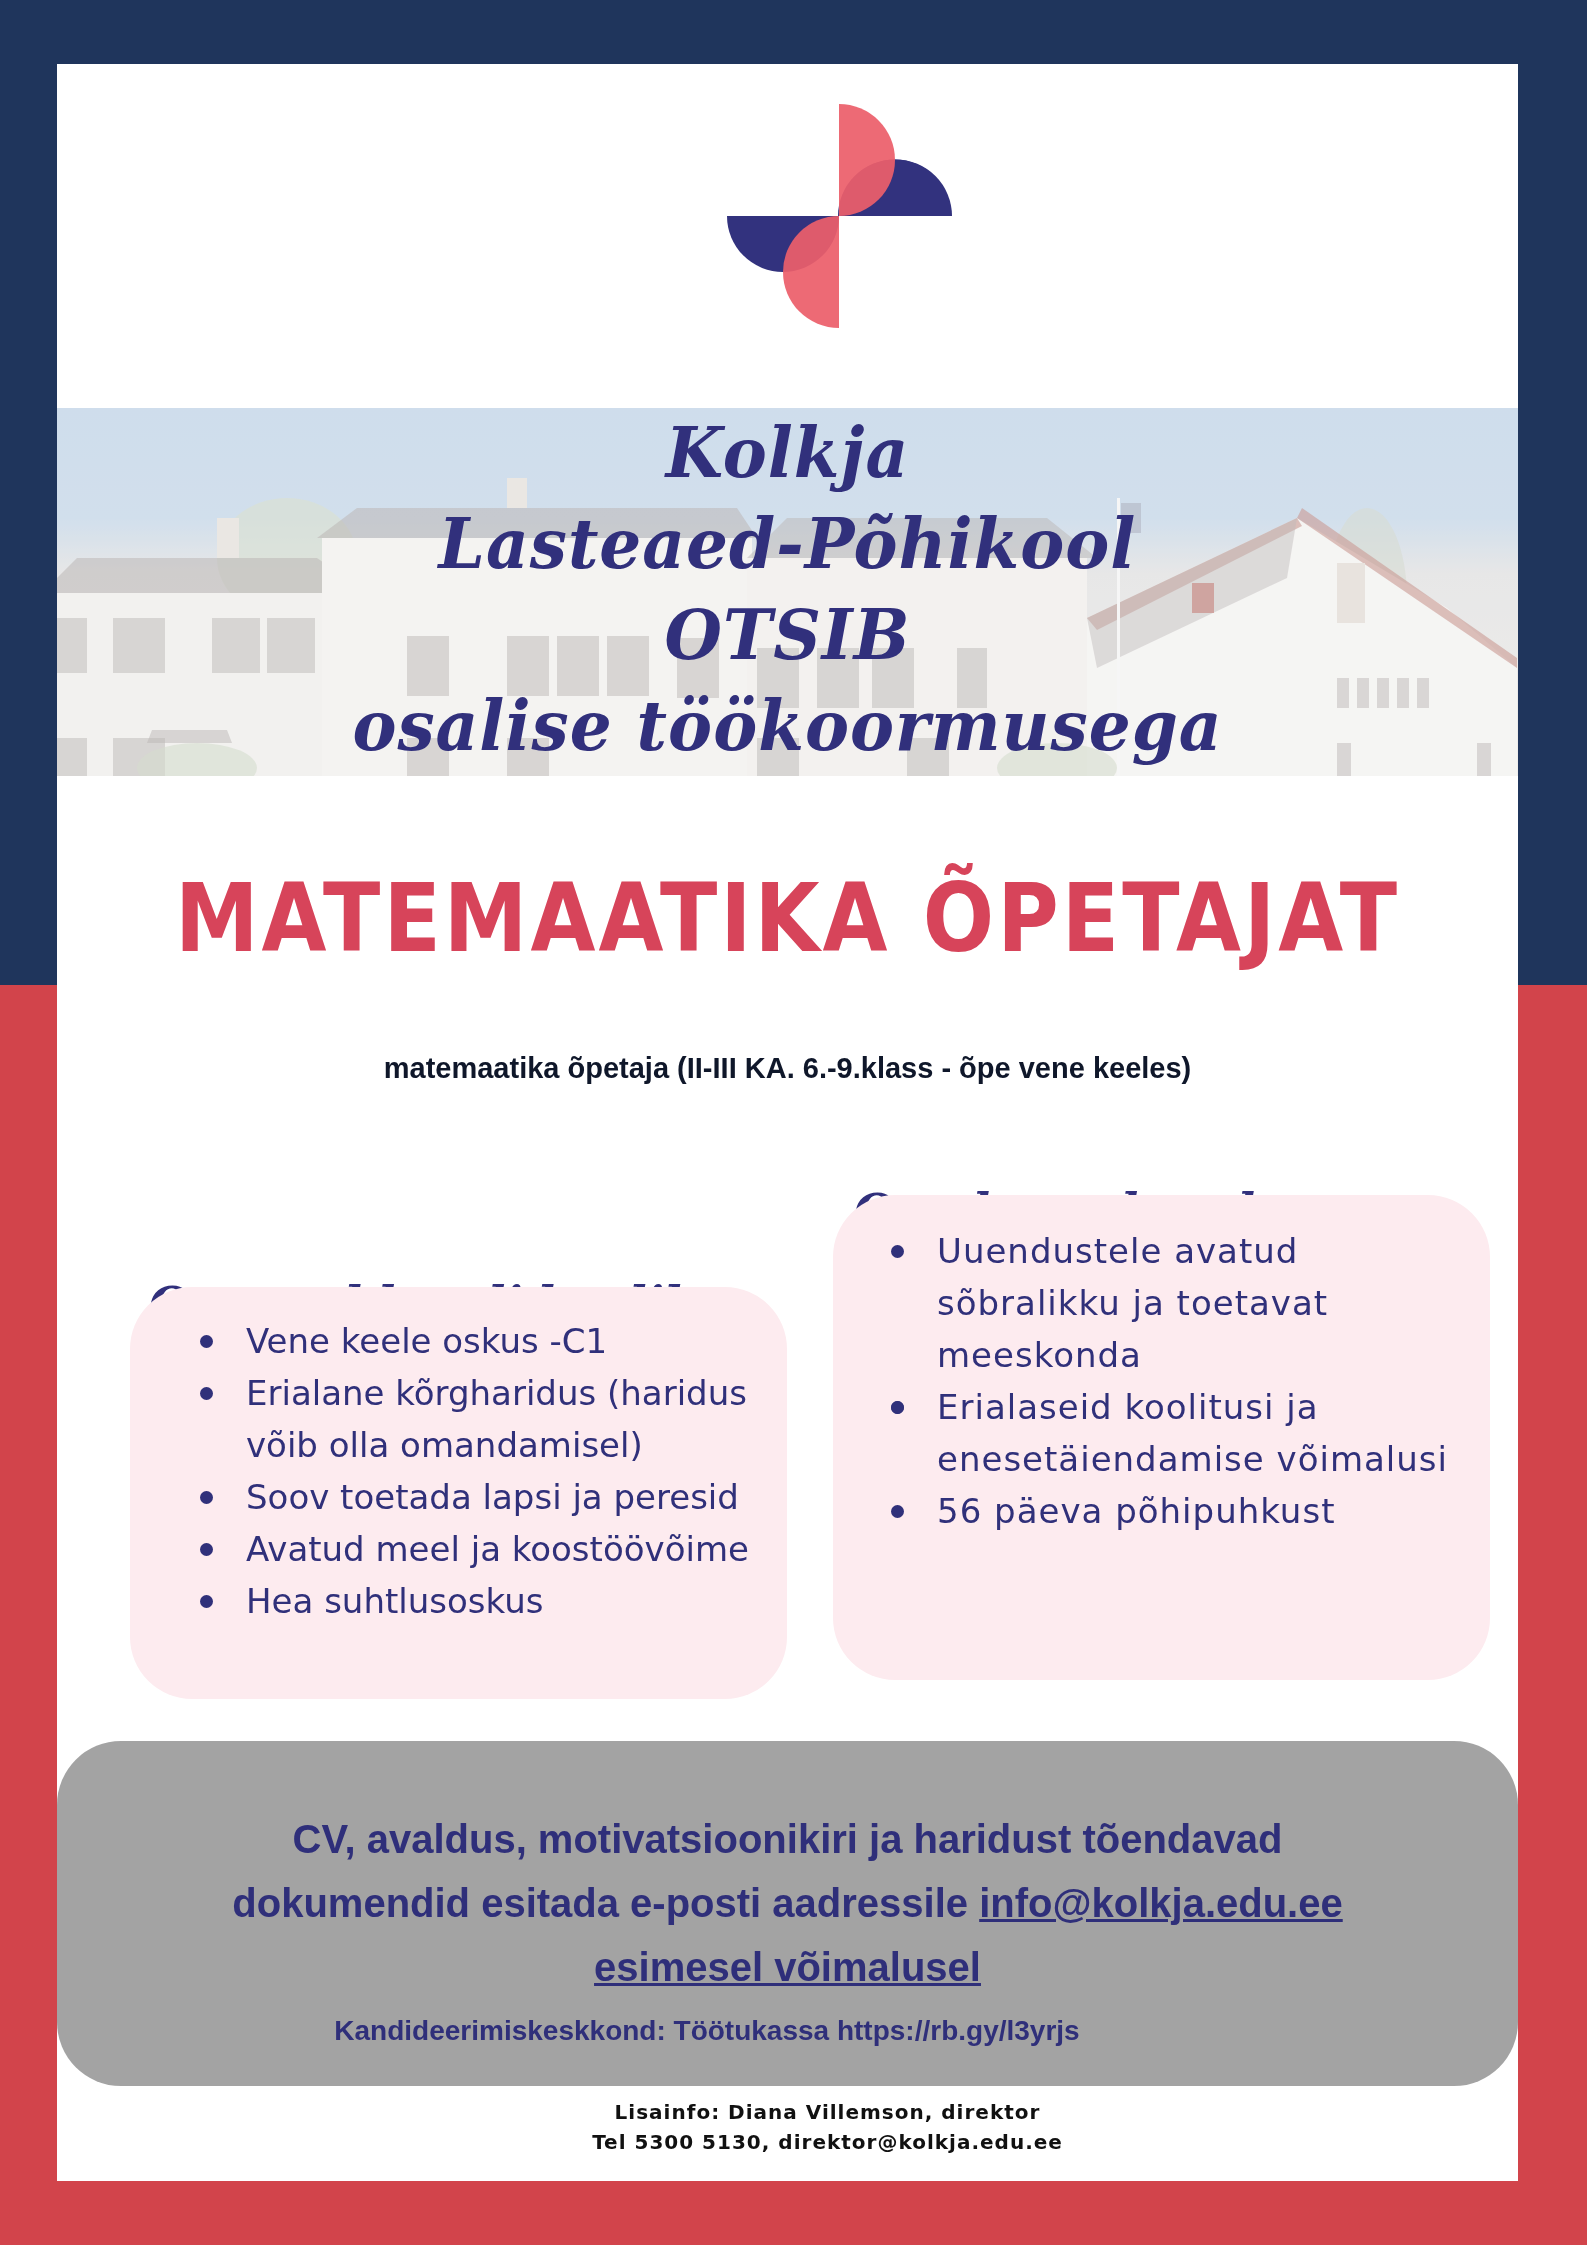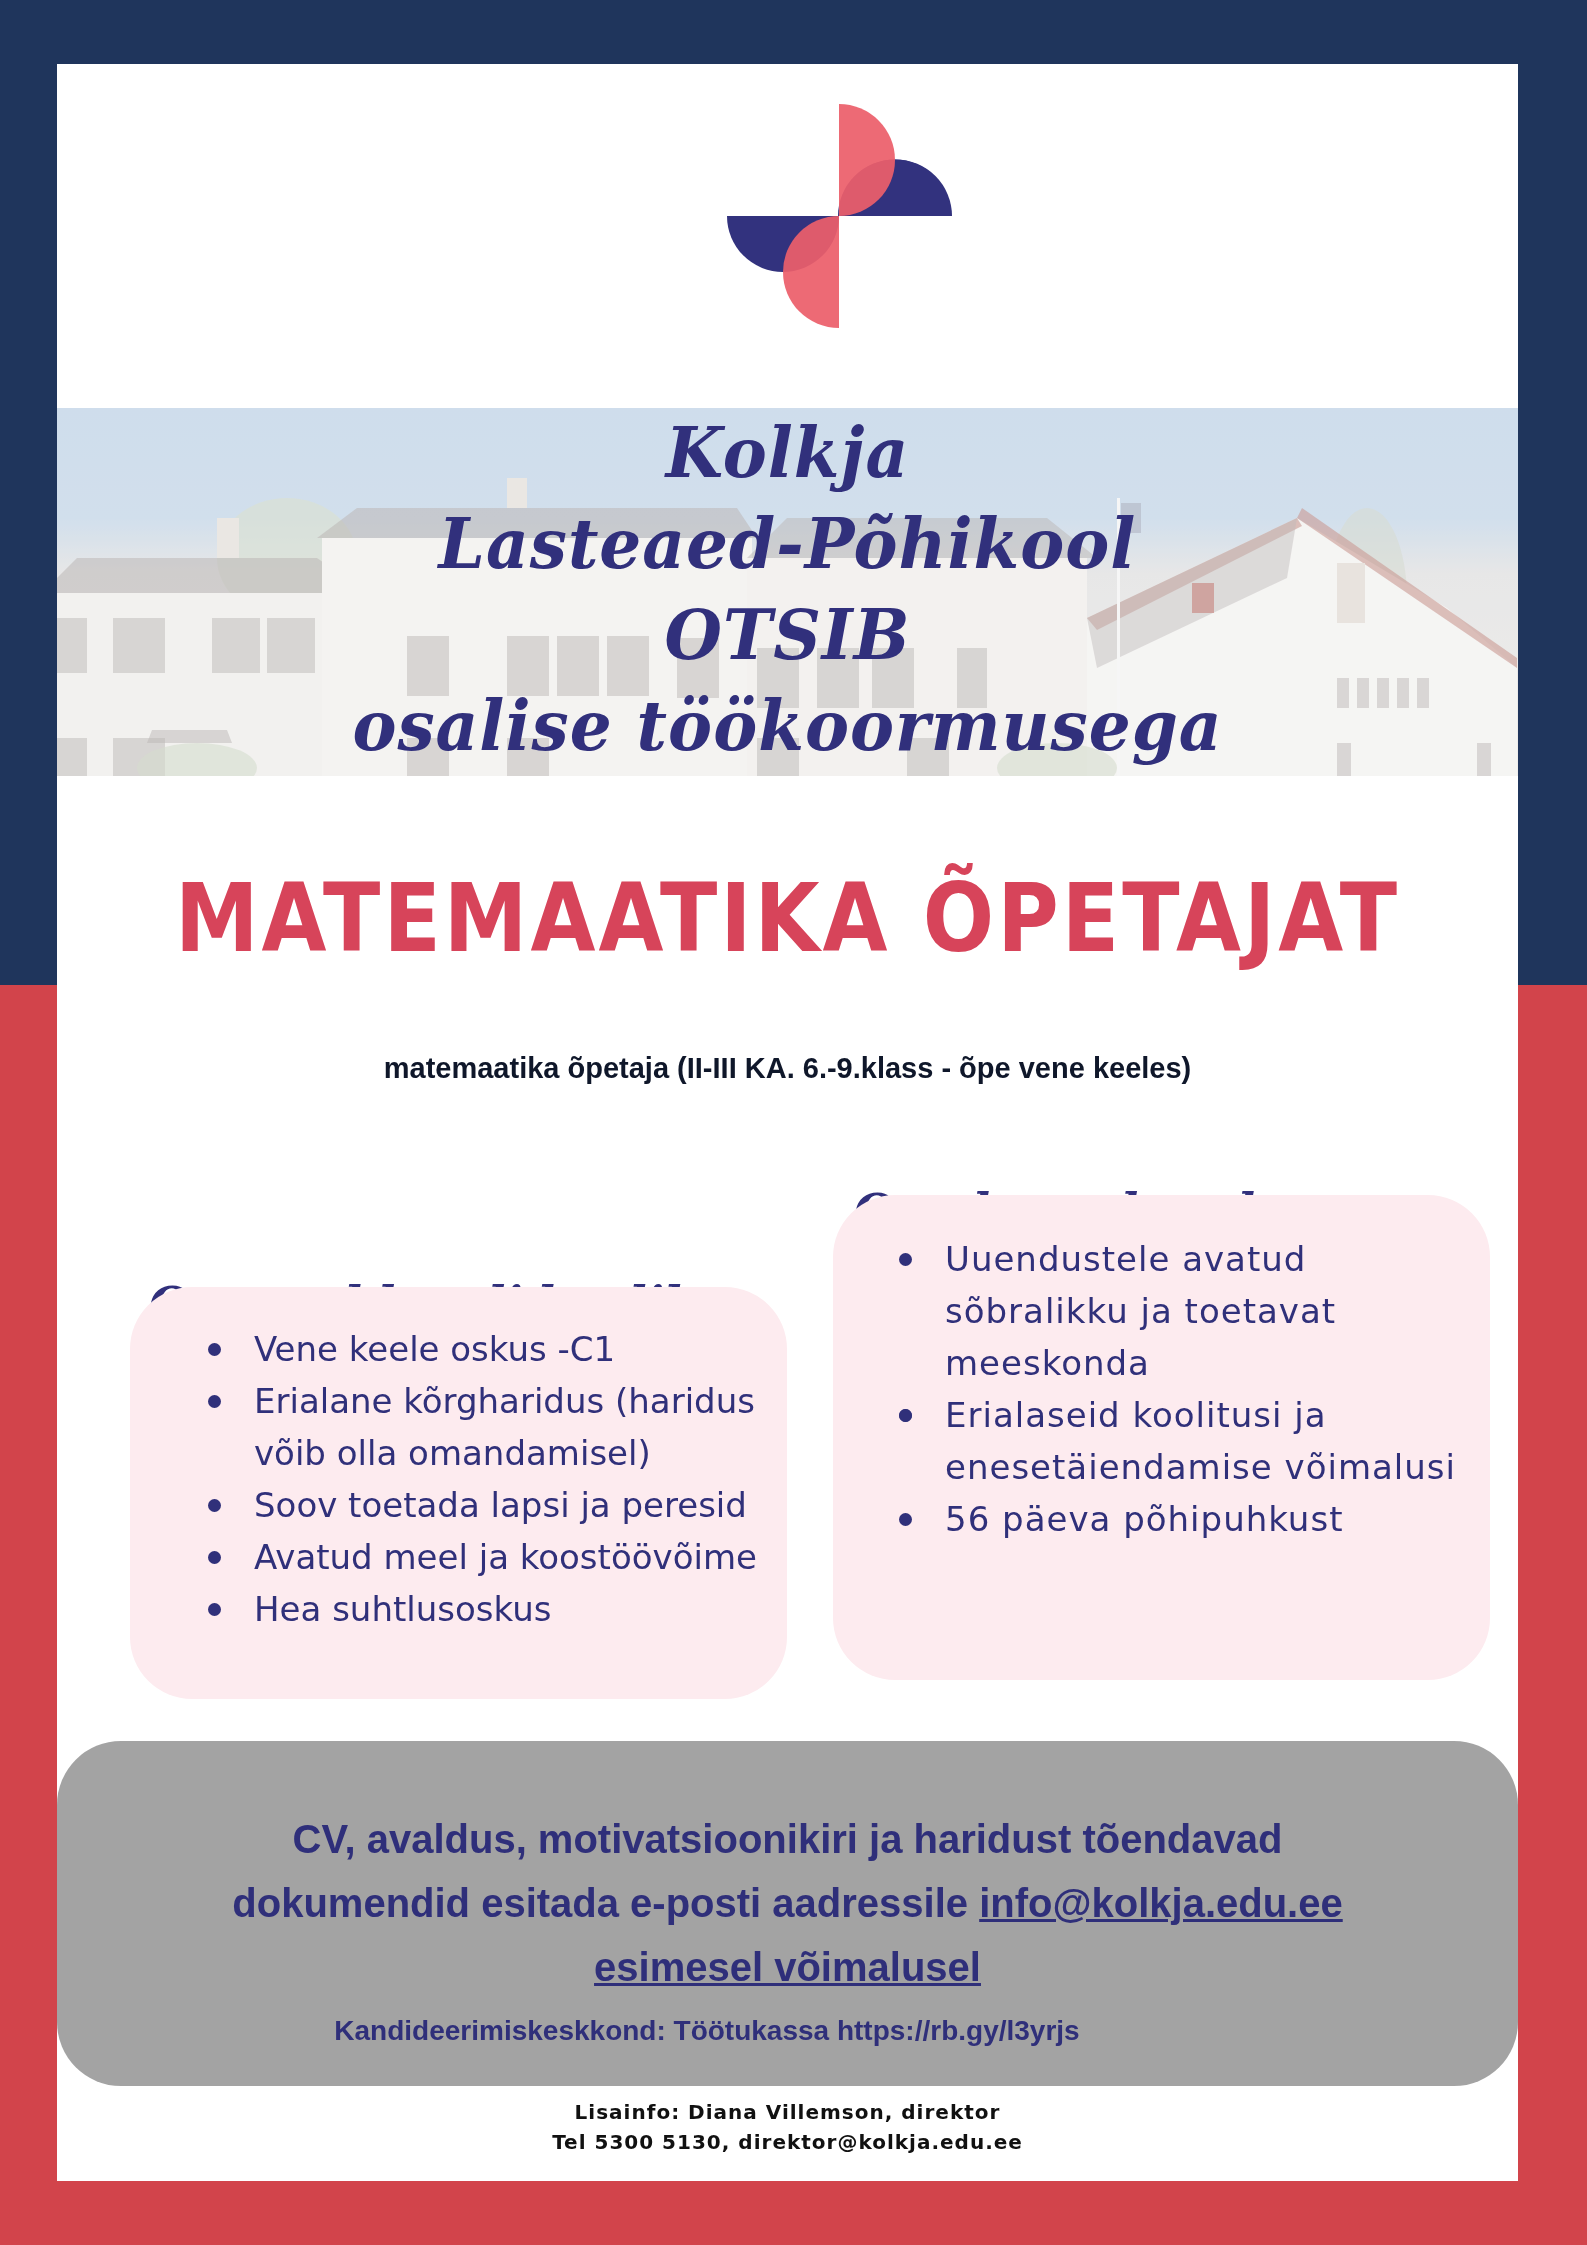--- a/index.html
+++ b/index.html
@@ -69,21 +69,21 @@
     white-space: nowrap;
   }
   .heading-left { left: 92px; top: 1213px; }
   .heading-right { left: 797px; top: 1120px; }
   .pink-box {
     position: absolute; background: #fdebef; border-radius: 62px;
   }
   .box-left { left: 73px; top: 1223px; width: 657px; height: 412px; }
   .box-right { left: 776px; top: 1131px; width: 657px; height: 485px; }
   .bullet-list {
-    list-style: none; margin: 16px; padding: 0;
+    list-style: none; margin: 8px; padding: 0;
     font-family: "DejaVu Sans", sans-serif;
     font-size: 34px; line-height: 52px; color: #30307a;
   }
   .box-left .bullet-list { position: absolute; left: 62px; top: 20px; width: 560px; }
   .box-right .bullet-list { position: absolute; left: 50px; top: 22px; width: 590px; letter-spacing: 1px; }
   .bullet-list li { position: relative; padding-left: 46px; }
   .bullet-list li .dot {
     position: absolute; left: 0; top: 20px; width: 13px; height: 13px;
     border-radius: 50%; background: #30307a;
   }
@@ -98,21 +98,21 @@
   }
   .apply-text a { color: #2f2f7a; text-decoration: underline; text-decoration-thickness: 3px; }
   .apply-portal {
     position: absolute; left: 0; top: 274px; width: 1300px; text-align: center;
     font-family: "Liberation Sans", sans-serif; font-weight: bold;
     font-size: 28px; color: #2f2f7a;
   }
   .footer {
     position: absolute; left: 0; top: 2033px; width: 1461px; text-align: center;
     font-family: "DejaVu Sans", sans-serif; font-weight: bold;
-    font-size: 20px; line-height: 30px; color: #111111; letter-spacing: 1px;
+    font-size: 20px; line-height: 30px; color: #111111; letter-spacing: 1px; padding-left: 40px;
   }
 </style>
 </head>
 <body>
 
 <div class="bg-top"></div>
 <div class="bg-bottom"></div>
 
 <div class="card">
 

